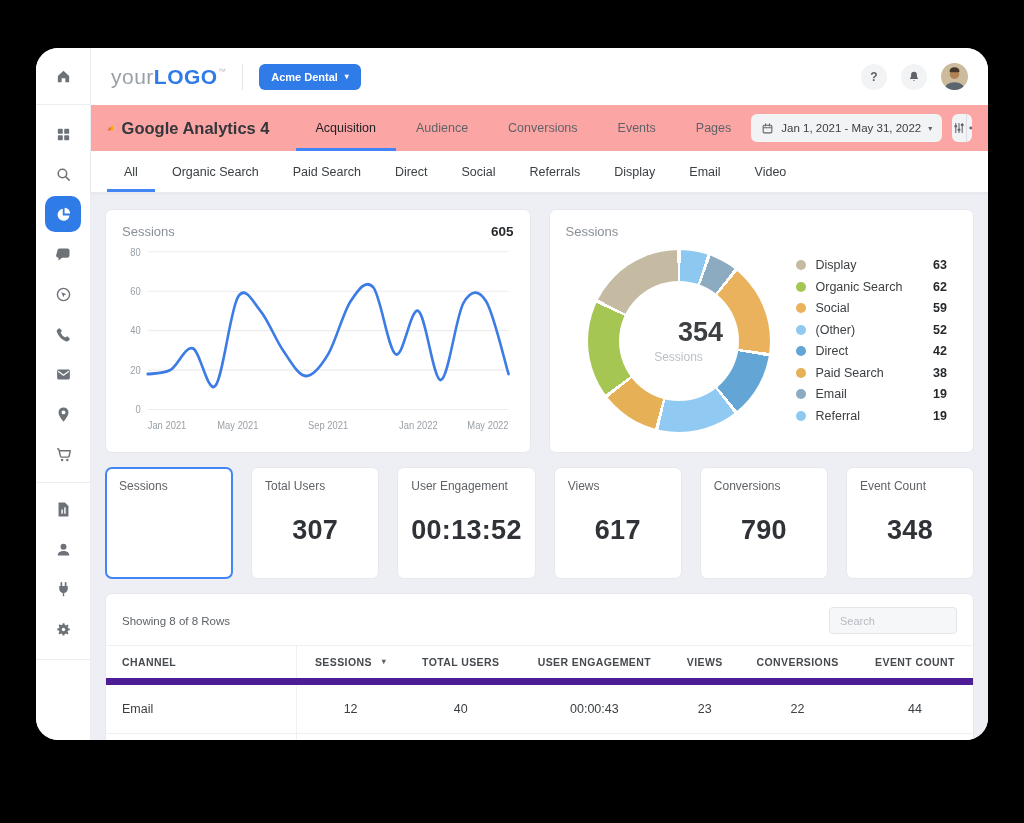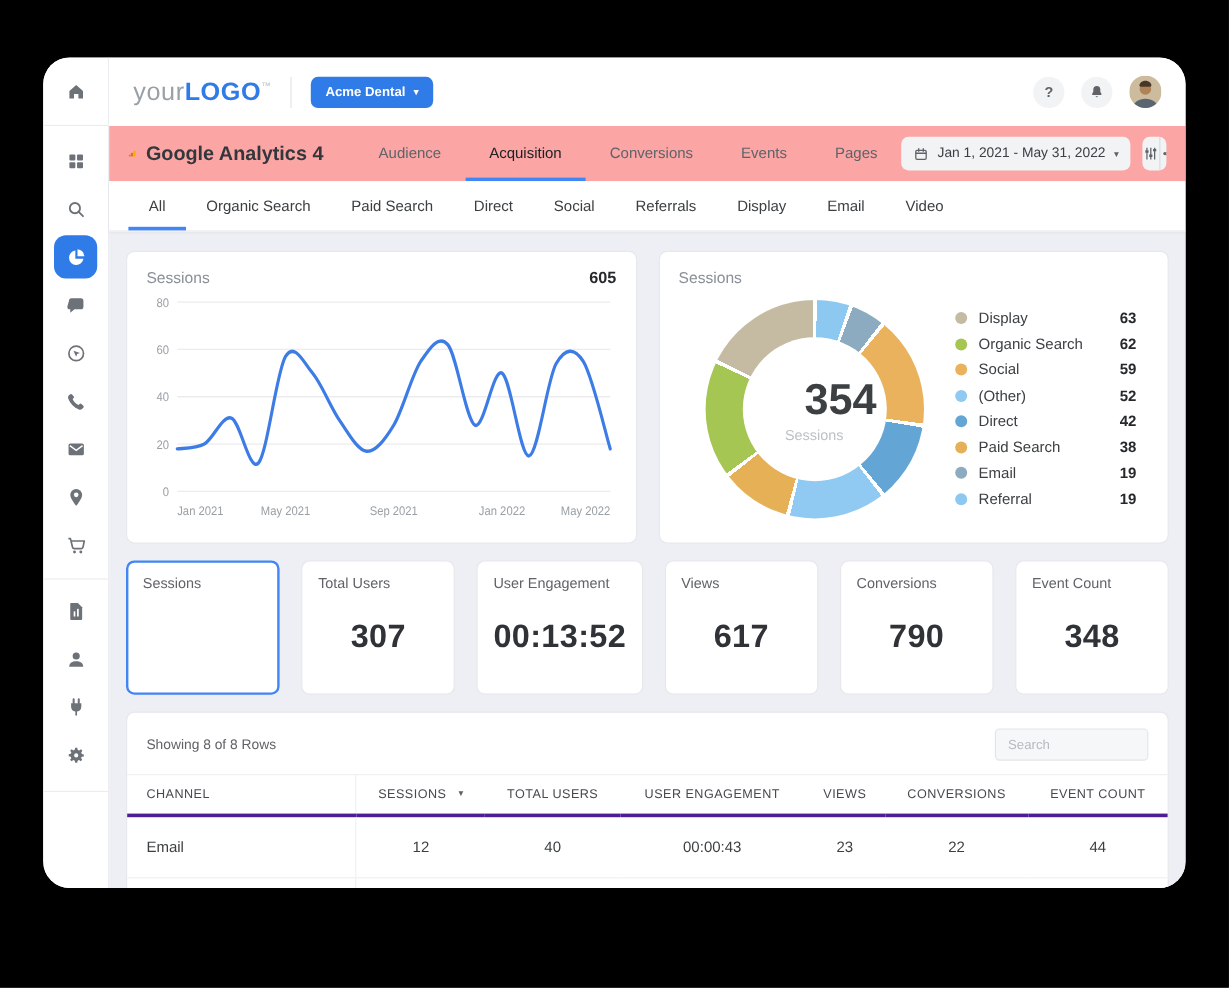--- a/index.html
+++ b/index.html
@@ -76,21 +76,21 @@
   .chart-title { font-size:13px; color:#8a9097; }
   .chart-total { font-size:13.5px; font-weight:700; color:#26292c; }
   .line-wrap { flex:1; margin-top:4px; }
   .line-wrap svg { width:100%; height:100%; display:block; }
 
   .donut-body { flex:1; display:flex; align-items:center; gap:26px; padding:4px 4px 0 22px; }
   .donut { position:relative; width:182px; height:182px; flex:0 0 182px; }
   .donut-ring { position:absolute; inset:0; border-radius:50%; }
   .donut-hole { position:absolute; inset:31px; background:#fff; border-radius:50%;
                 display:flex; flex-direction:column; align-items:center; justify-content:center; }
-  .donut-value { font-size:36px; font-weight:700; color:#3c4043;margin-left:44px; }
+  .donut-value { font-size:27px; font-weight:700; color:#3c4043;margin-left:44px; }
   .donut-sub { font-size:12px; color:#bcc1c7; margin-top:2px; }
   .legend { flex:1; display:flex; flex-direction:column; gap:7.5px; padding-right:6px; }
   .legend-row { display:flex; align-items:center; font-size:12.5px; color:#3c4043; }
   .legend-dot { width:10px; height:10px; border-radius:50%; margin-right:10px; flex:0 0 10px; }
   .legend-val { margin-left:auto; font-weight:700; color:#26292c; }
 
   .stats-row { display:flex; gap:18px; height:112px; margin-top:14px; }
   .stat-card { flex:1; padding:11px 13px; display:flex; flex-direction:column; cursor:pointer; }
   .stat-card.active { border:2px solid #4285f4; padding:10px 12px; }
   .stat-label { font-size:12px; color:#5f6368; }
@@ -98,22 +98,22 @@
                 font-size:27px; font-weight:700; color:#2f3236; letter-spacing:.3px; }
 
   .table-card { margin-top:14px; padding-top:13px; }
   .table-top { display:flex; align-items:center; padding:0 16px 11px; }
   .table-caption { font-size:11.5px; color:#5f6368; }
   .table-search { margin-left:auto; width:128px; height:27px; background:#f6f7f8;
                   border:1px solid #e3e5e8; border-radius:4px; padding:0 10px; font-size:11px;
                   color:#3c4043; font-family:inherit; }
   .table-search::placeholder { color:#b6bac0; }
   table { width:100%; border-collapse:collapse; }
-  th { font-size:10.5px; color:#454a4f; letter-spacing:.4px; font-weight:400; text-align:center;
-       padding:10px 12px; border-top:1px solid #eef0f2; border-bottom:3px solid #4c1d95; white-space:nowrap; }
+  th { font-size:10.5px; color:#454a4f; letter-spacing:.4px; font-weight:700; text-align:center;
+       padding:10px 12px; border-top:1px solid #eef0f2; border-bottom:7px solid #4c1d95; white-space:nowrap; }
   td { font-size:12.5px; color:#3c4043; text-align:center; height:52px; padding:0 8px;
        border-bottom:1px solid #eef0f2; }
   th:first-child, td:first-child { text-align:left; padding-left:16px; width:22%;
        border-right:1px solid #eef0f2; }
   .sort-caret { font-size:8px; color:#5f6368; margin-left:10px; vertical-align:2px; }
 </style>
 </head>
 <body>
 
 <div class="window">
@@ -246,22 +246,22 @@
     </header>
 
     <nav class="navbar">
       <svg class="ga-icon" viewBox="0 0 24 24">
         <rect x="15" y="3" width="6.5" height="18" rx="2.4" fill="#f9ab00"></rect>
         <rect x="7.5" y="9.5" width="6.5" height="11.5" rx="2.4" fill="#e37400"></rect>
         <circle cx="4.2" cy="18.3" r="2.7" fill="#e37400"></circle>
       </svg>
       <span class="report-title">Google Analytics 4</span>
       <div class="nav-tabs" id="navTabs">
+          <div class="nav-tab active">Acquisition</div>
           <div class="nav-tab">Audience</div>
-          <div class="nav-tab active">Acquisition</div>
           <div class="nav-tab">Conversions</div>
           <div class="nav-tab">Events</div>
           <div class="nav-tab">Pages</div>
         </div>
       <div class="spacer"></div>
       <button class="date-btn">
         <svg viewBox="0 0 24 24">
             <rect x="4" y="6" width="16" height="14" rx="2" fill="none" stroke="currentColor" stroke-width="2"></rect>
             <path d="M4 10.5h16" stroke="currentColor" stroke-width="2"></path>
             <path d="M8.5 3.5v4M15.5 3.5v4" stroke="currentColor" stroke-width="2" stroke-linecap="round"></path>

